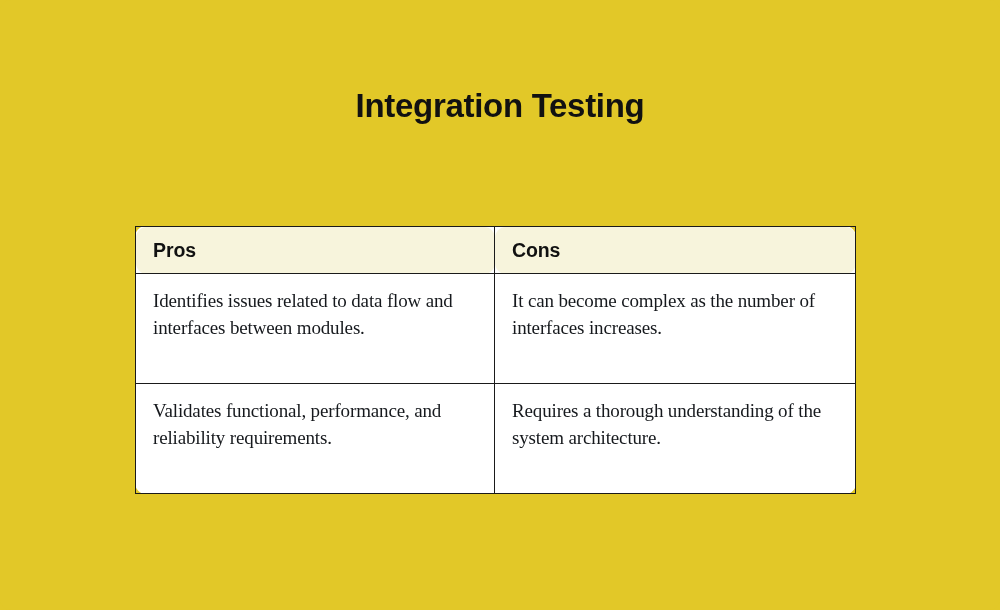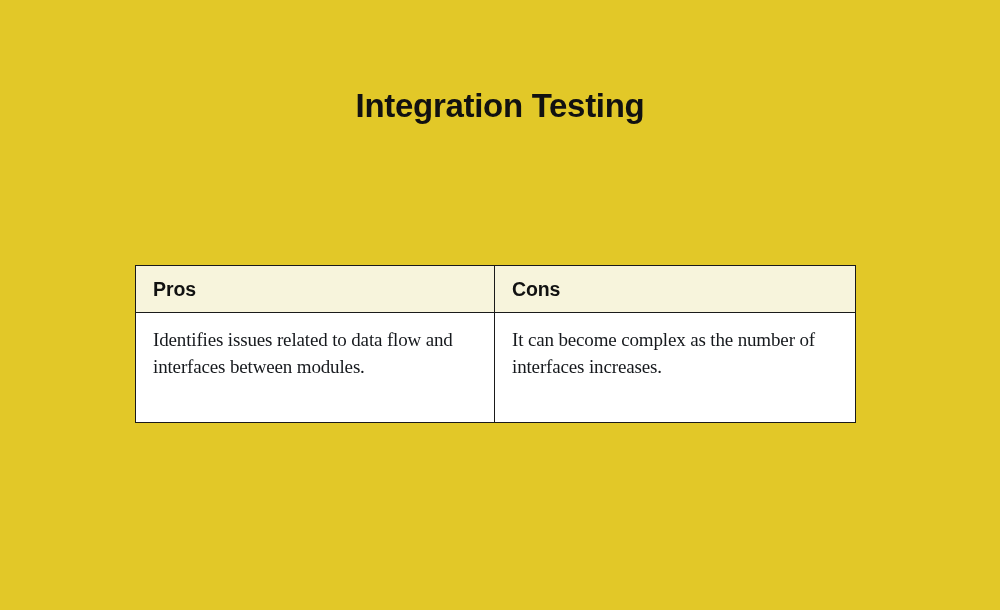--- a/index.html
+++ b/index.html
@@ -1,15 +1,15 @@
 <!DOCTYPE html>
 <html><head>
 <meta charset="utf-8">
 <style>
-  * { margin: 0; padding: 0; box-sizing: border-box; }
+  * { margin: 0; padding: 0; box-sizing: border-box; border-radius: 11px; }
 
   html, body {
     width: 1000px;
     height: 610px;
   }
 
   body {
     background: #E2C828;
     font-family: "Liberation Sans", sans-serif;
     -webkit-font-smoothing: antialiased;
@@ -44,21 +44,20 @@
     top: 226px;
     width: 720px;
   }
 
   table.proscons {
     width: 720px;
     border-collapse: collapse;
     table-layout: fixed;
     background: #ffffff;
     border: 1.3px solid #1a1a1a;
-    margin-top: 39px;
   }
 
   table.proscons col.c1 { width: 359px; }
   table.proscons col.c2 { width: 361px; }
 
   table.proscons th,
   table.proscons td {
     border: 1.3px solid #1a1a1a;
     vertical-align: top;
     text-align: left;
@@ -110,17 +109,25 @@
       </thead>
       <tbody>
         <tr>
           <td>
             <span class="cell-text">Identifies issues related to data flow and interfaces between modules.</span>
           </td>
           <td>
             <span class="cell-text">It can become complex as the number of interfaces increases.</span>
           </td>
         </tr>
+        <tr>
+          <td>
+            <span class="cell-text">Validates functional, performance, and reliability requirements.</span>
+          </td>
+          <td>
+            <span class="cell-text">Requires a thorough understanding of the system architecture.</span>
+          </td>
+        </tr>
       </tbody>
     </table>
   </div>
 
 </div>
 
 </body></html>

